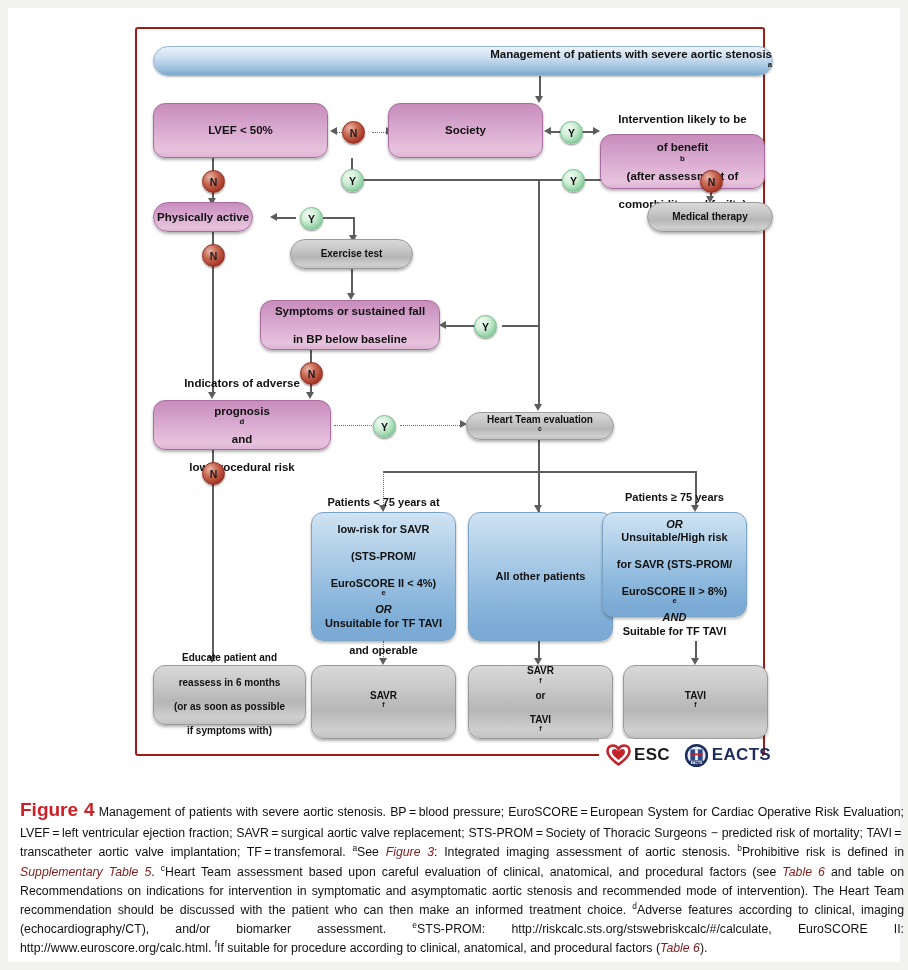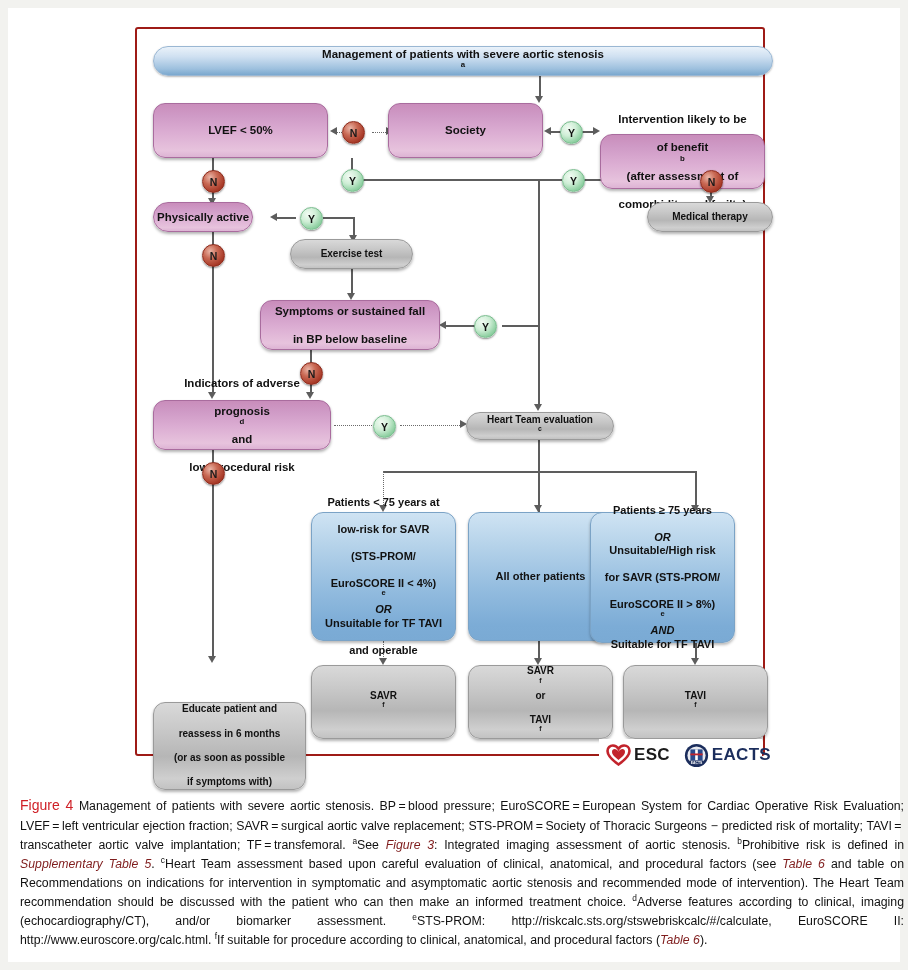--- a/index.html
+++ b/index.html
@@ -115,21 +115,21 @@
   .logo-eacts{display:flex;align-items:center;margin-left:14px;}
   .logo-txt-esc{font-size:17px;font-weight:700;color:#1b1b1b;letter-spacing:.3px;margin-left:3px;}
   .logo-txt-eacts{font-size:17px;font-weight:700;color:#1b2d5c;letter-spacing:.3px;margin-left:3px;}
 
   
   .caption{
     position:absolute;left:12px;top:787px;width:884px;
     font-size:12.3px;line-height:1.55;color:#111;
     text-align:justify;
   }
-  .figlabel{color:#cf2027;font-weight:400;font-size:14px;}
+  .figlabel{color:#cf2027;font-weight:700;font-size:19px;}
   .lnk{color:#7f1d1d;font-style:italic;}
 </style>
 </head>
 <body>
 
 <div id="root">
  <div class="card">
 
   <div class="diagram">
 
@@ -241,21 +241,21 @@
     <div class="badge badgeN" style="left:292px;top:354px;">
           <span>N</span>
         </div>
     <div class="badge badgeY" style="left:365px;top:407px;">
           <span>Y</span>
         </div>
     <div class="badge badgeN" style="left:194px;top:454px;">
           <span>N</span>
         </div>
 
-    <div class="node hdr" style="left:145px;top:38px;width:620px;height:30px;">
+    <div class="node hdr" style="left:145px;top:38px;width:620px;height:30px;text-align:right;">
       <span><span>Management of patients with severe aortic stenosis</span><sup>a</sup></span>
     </div>
 
     <div class="node pink" style="left:145px;top:95px;width:175px;height:55px;">
       <span>LVEF &lt; 50%</span>
     </div>
 
     <div class="node pink" style="left:380px;top:95px;width:155px;height:55px;">
       <span>Society</span>
     </div>
@@ -289,25 +289,25 @@
     </div>
 
     <div class="node blue" style="left:303px;top:504px;width:145px;height:129px;">
       <span><span>Patients &lt; 75 years at</span><br><span>low-risk for SAVR</span><br><span>(STS-PROM/</span><br><span>EuroSCORE II &lt; 4%)</span><sup>e</sup><br><em class="ital">OR</em><br><span>Unsuitable for TF TAVI</span><br><span>and operable</span></span>
     </div>
 
     <div class="node blue" style="left:460px;top:504px;width:145px;height:129px;">
       <span>All other patients</span>
     </div>
 
-    <div class="node blue" style="left:582px;top:504px;width:145px;height:131px;">
+    <div class="node blue" style="left:594px;top:504px;width:145px;height:105px;">
       <span><span>Patients ≥ 75 years</span><br><em class="ital">OR</em><br><span>Unsuitable/High risk</span><br><span>for SAVR (STS-PROM/</span><br><span>EuroSCORE II &gt; 8%)</span><sup>e</sup><br><em class="ital">AND</em><br><span>Suitable for TF TAVI</span></span>
     </div>
 
-    <div class="node grey" style="left:145px;top:694px;width:153px;height:88px;">
+    <div class="node grey" style="left:145px;top:657px;width:153px;height:60px;">
       <span><span>Educate patient and</span><br><span>reassess in 6 months</span><br><span>(or as soon as possible</span><br><span>if symptoms with)</span></span>
     </div>
 
     <div class="node grey" style="left:303px;top:657px;width:145px;height:74px;">
       <span><span>SAVR</span><sup>f</sup></span>
     </div>
 
     <div class="node grey" style="left:460px;top:657px;width:145px;height:74px;">
       <span><span>SAVR</span><sup>f</sup><br><span>or</span><br><span>TAVI</span><sup>f</sup></span>
     </div>

